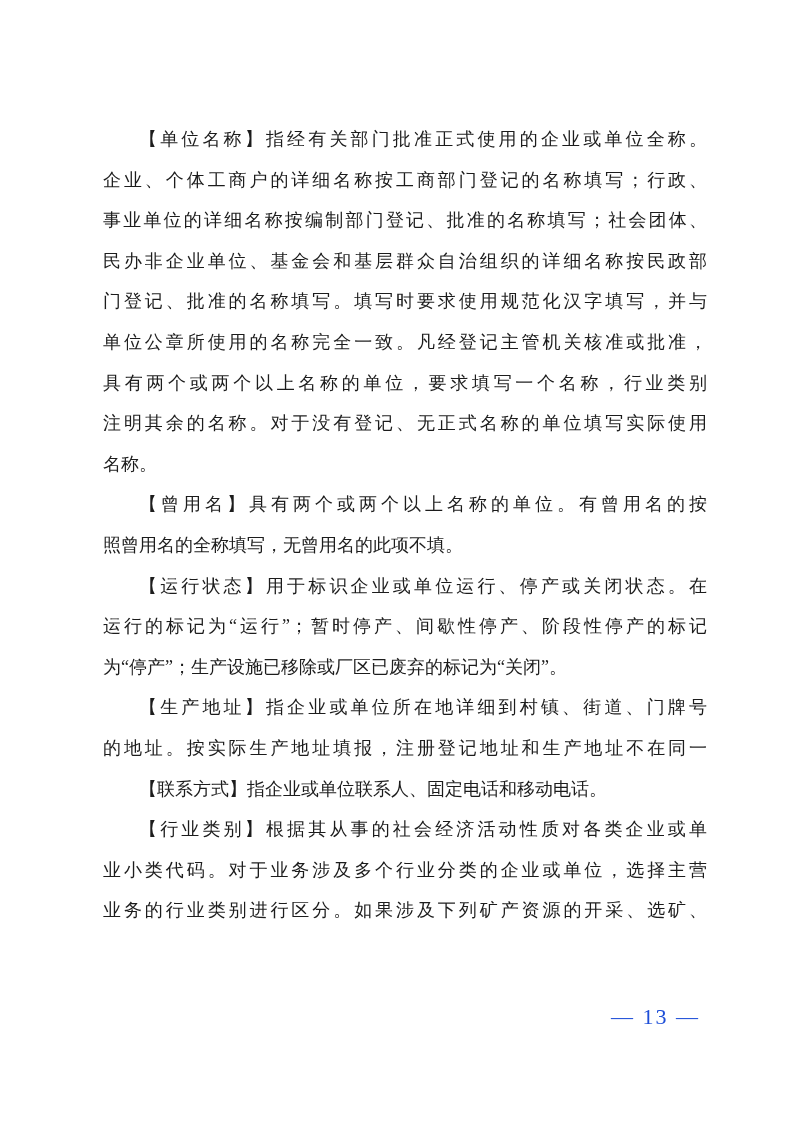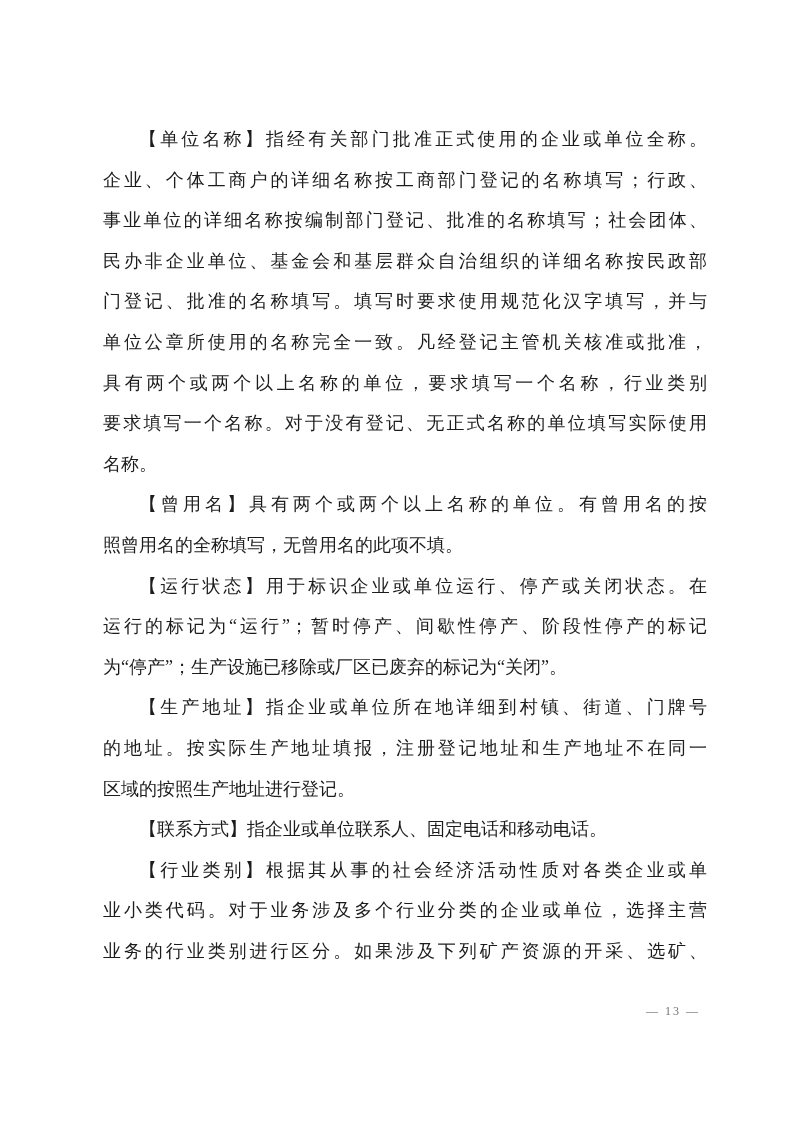--- a/index.html
+++ b/index.html
@@ -30,55 +30,54 @@
     text-align: justify;
     text-align-last: justify;
     white-space: normal;
   }
   .line.first { text-indent: 2em; }
   .line.lastline { text-align-last: left; }
   .page-number {
     position: absolute;
     top: 1004px;
     right: 100px;
-    font-size: 12px;
+    font-size: 22px;
     letter-spacing: 2px;
-    color: #737373;
+    color: #1d4ed8;
     font-family: "Liberation Serif", "DejaVu Serif", serif;
   }
 </style>
 </head>
 <body>
 
 <div class="page">
   <div class="text-block">
       <div class="para">
         <div class="line first">【单位名称】指经有关部门批准正式使用的企业或单位全称。</div>
         <div class="line">企业、个体工商户的详细名称按工商部门登记的名称填写；行政、</div>
         <div class="line">事业单位的详细名称按编制部门登记、批准的名称填写；社会团体、</div>
         <div class="line">民办非企业单位、基金会和基层群众自治组织的详细名称按民政部</div>
         <div class="line">门登记、批准的名称填写。填写时要求使用规范化汉字填写，并与</div>
         <div class="line">单位公章所使用的名称完全一致。凡经登记主管机关核准或批准，</div>
         <div class="line">具有两个或两个以上名称的单位，要求填写一个名称，行业类别</div>
-        <div class="line">要求填写一个名称。对于没有登记、无正式名称的单位填写实际使用</div>
+        <div class="line">注明其余的名称。对于没有登记、无正式名称的单位填写实际使用</div>
         <div class="line lastline">名称。</div>
       </div>
       <div class="para">
         <div class="line first">【曾用名】具有两个或两个以上名称的单位。有曾用名的按</div>
         <div class="line lastline">照曾用名的全称填写，无曾用名的此项不填。</div>
       </div>
       <div class="para">
         <div class="line first">【运行状态】用于标识企业或单位运行、停产或关闭状态。在</div>
         <div class="line">运行的标记为“运行”；暂时停产、间歇性停产、阶段性停产的标记</div>
         <div class="line lastline">为“停产”；生产设施已移除或厂区已废弃的标记为“关闭”。</div>
       </div>
       <div class="para">
         <div class="line first">【生产地址】指企业或单位所在地详细到村镇、街道、门牌号</div>
         <div class="line">的地址。按实际生产地址填报，注册登记地址和生产地址不在同一</div>
-        <div class="line lastline">区域的按照生产地址进行登记。</div>
       </div>
       <div class="para">
         <div class="line first lastline">【联系方式】指企业或单位联系人、固定电话和移动电话。</div>
       </div>
       <div class="para">
         <div class="line first">【行业类别】根据其从事的社会经济活动性质对各类企业或单</div>
         <div class="line">业小类代码。对于业务涉及多个行业分类的企业或单位，选择主营</div>
         <div class="line">业务的行业类别进行区分。如果涉及下列矿产资源的开采、选矿、</div>
       </div>
     </div>

